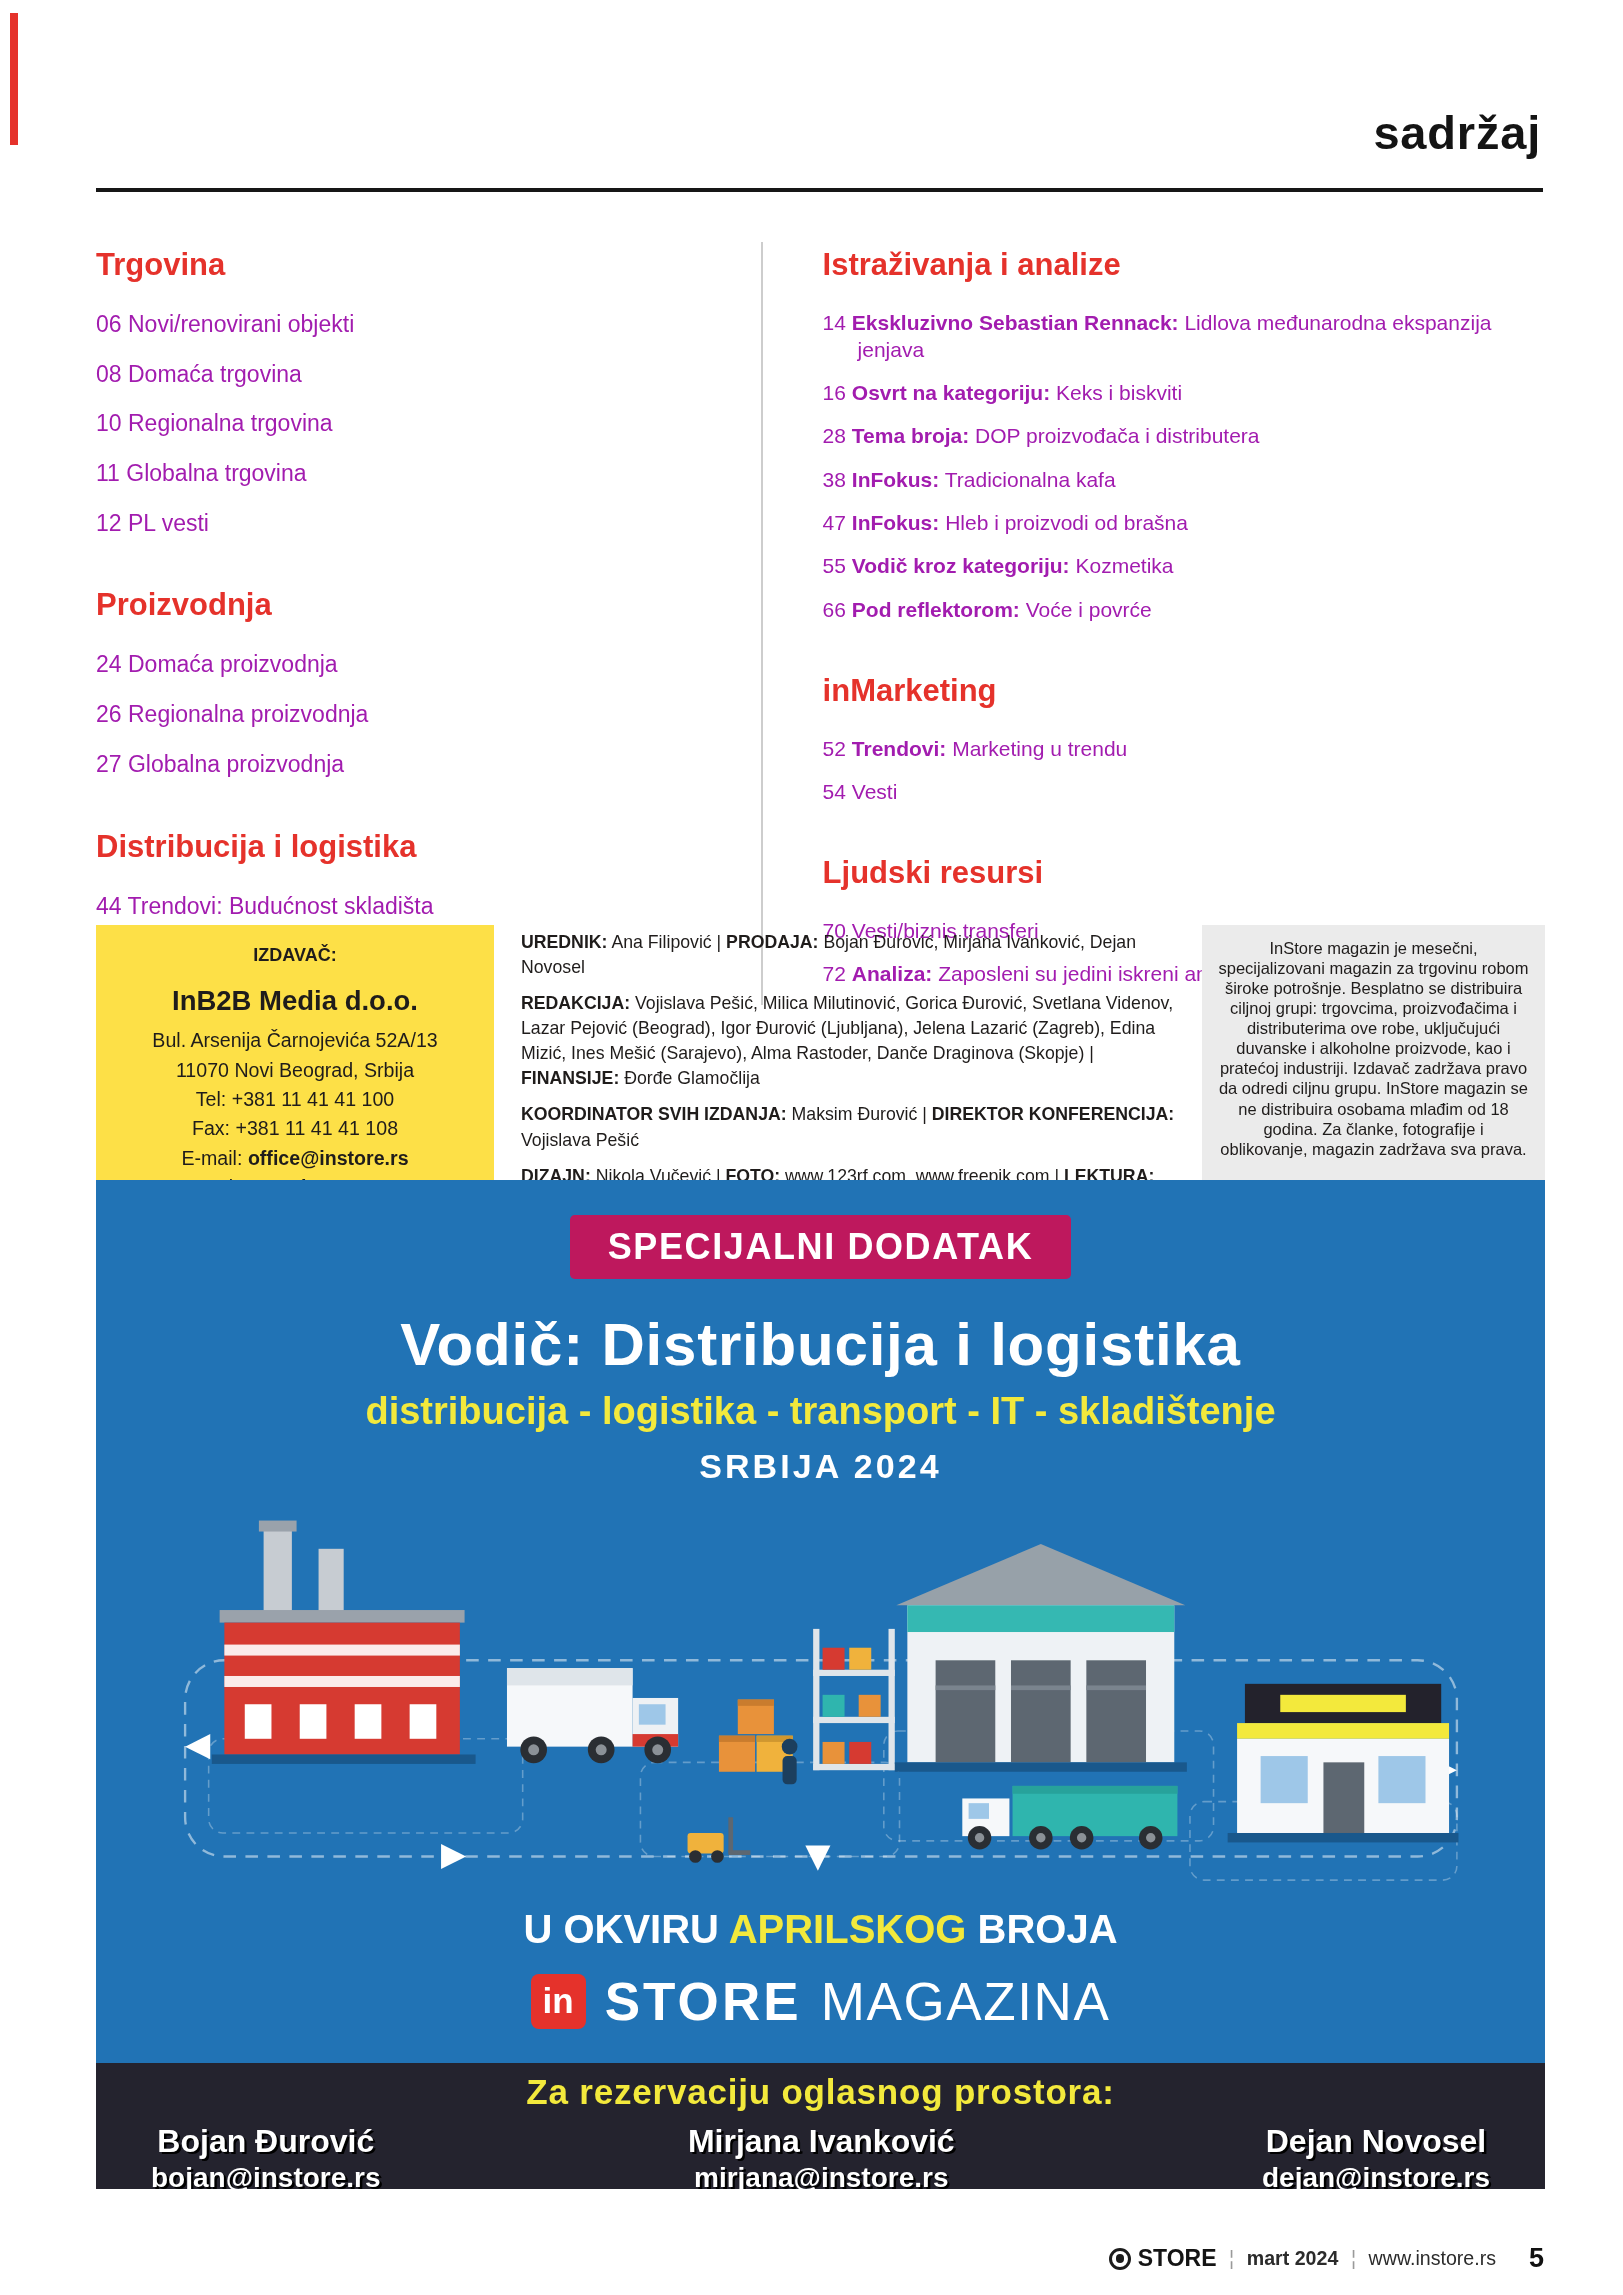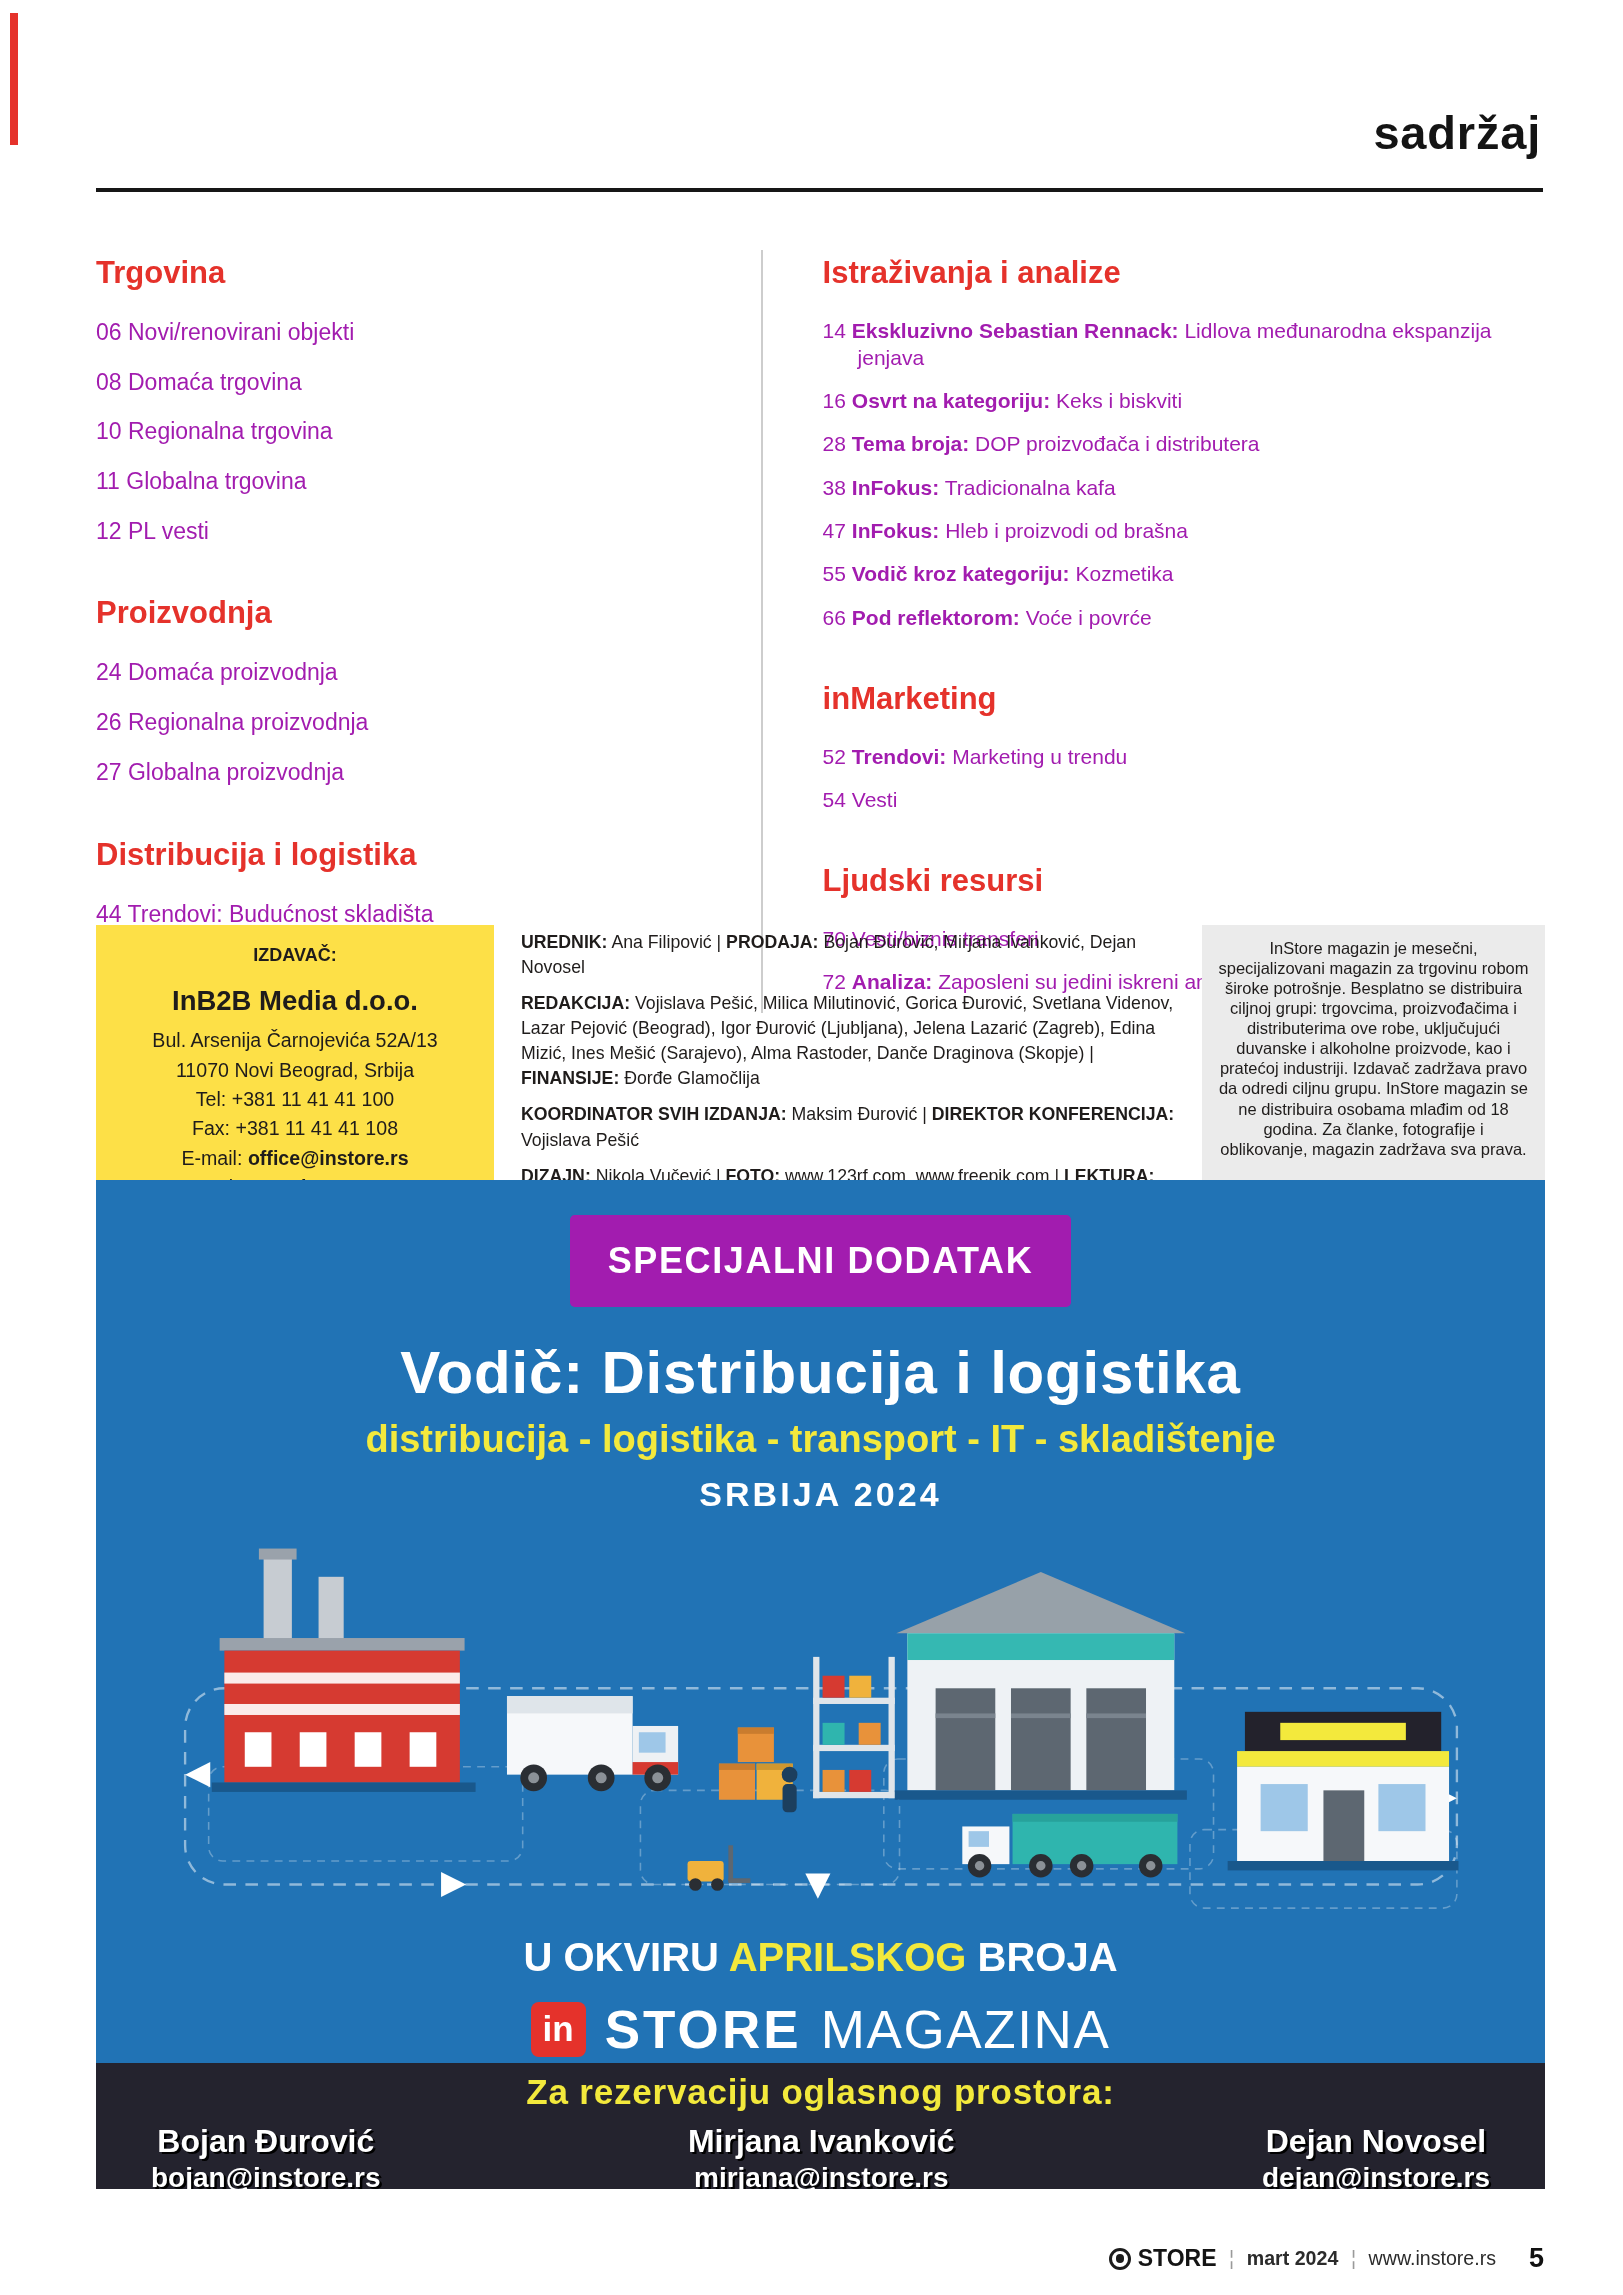--- a/index.html
+++ b/index.html
@@ -7,42 +7,42 @@
   body {
     height:2295px; position:relative; background:#ffffff;
     font-family:"Liberation Sans","DejaVu Sans",sans-serif;
     color:#1f1c1b; overflow:hidden;
   }
   
   .edge-mark { position:absolute; left:10.2px; top:12.6px; width:7.9px; height:132px; background:#e5322b; }
   .page-title { position:absolute; top:105px; right:82px; font-size:47px; font-weight:700; color:#141414; letter-spacing:0.8px; }
   .header-rule { position:absolute; top:188px; left:96px; right:80px; height:3.9px; background:#161616; }
   
-  .toc { position:absolute; top:250px; left:96px; width:1449px; display:flex;gap:21px; }
+  .toc { position:absolute; top:242px; left:96px; width:1449px; display:flex;gap:21px; }
   .col.left { width:644px; flex:0 0 auto; }
   .vdiv { width:1.6px; background:#cdcdcd; }
   .col.right { flex:1; padding-left:39px; }
   .sec { color:#e5322b; font-size:31px; font-weight:700; margin:49px 0 27px; }
   .sec.first { margin-top:4.7px; }
   .item { font-size:23px; line-height:1.28; margin-bottom:20.4px; color:#a21caf; }
   .col.right .item { font-size:21px; margin-bottom:16.5px; padding-left:35px; text-indent:-35px; max-width:748px; }
   .item b { font-weight:700; }
   
   .impressum { position:absolute; top:925px; left:96px; width:1449px; display:flex; align-items:stretch; }
   .pub-box { width:398px; background:#fde047; text-align:center; padding:17.3px 12.6px; font-size:19.6px; line-height:1.5; }
   .pub-label { font-size:18px; font-weight:700; margin-bottom:11px; }
   .pub-name { font-size:27.5px; font-weight:700; margin-bottom:4.7px; }
   .pub-line b { font-weight:700; }
   .staff { flex:1; padding:4.7px 27px 0 27px; font-size:17.7px; line-height:1.42; }
   .staff p { margin-bottom:11px; }
   .staff b { font-weight:700; }
   .about-box { width:343px; background:#ebebeb; padding:12.6px 15.7px; font-size:16.5px; line-height:1.22; text-align:center; }
   
   .ad { position:absolute; top:1180px; left:96px; width:1449px; height:1009px; background:#2173b5; overflow:hidden; text-align:center; color:#fff; }
-  .ad-banner { display:inline-block; margin-top:35px; background:#a21caf; color:#fff; font-weight:700; font-size:36px; letter-spacing:1.6px; padding:25px 38px; border-radius:4.7px; }
+  .ad-banner { display:inline-block; margin-top:35px; background:#be185d; color:#fff; font-weight:700; font-size:36px; letter-spacing:1.6px; padding:11px 38px; border-radius:4.7px; }
   .ad-title { margin-top:31px; font-size:60px; font-weight:700; letter-spacing:0.8px; }
   .ad-subtitle { margin-top:11px; font-size:38px; font-weight:700; color:#f3e93c; }
   .ad-year { margin-top:14px; font-size:34px; font-weight:700; letter-spacing:3.1px; }
   .ad-illustration { display:block; margin:17.3px auto 0; width:1366px; height:397px; }
   .ad-promo { font-size:40px; font-weight:700; margin-top:6.3px; }
   .ad-promo .hl { color:#f3e93c; }
   .ad-logoline { margin-top:19px; display:flex; justify-content:center; align-items:center; gap:19px; }
   .logo-in { width:55px; height:55px; background:#e5322b; border-radius:7.9px; color:#fff; font-weight:700; font-size:35px; display:flex; align-items:center; justify-content:center; }
   .logo-store { font-size:53px; font-weight:700; letter-spacing:3.1px; }
   .logo-mag { font-size:53px; font-weight:400; letter-spacing:1.6px; }

